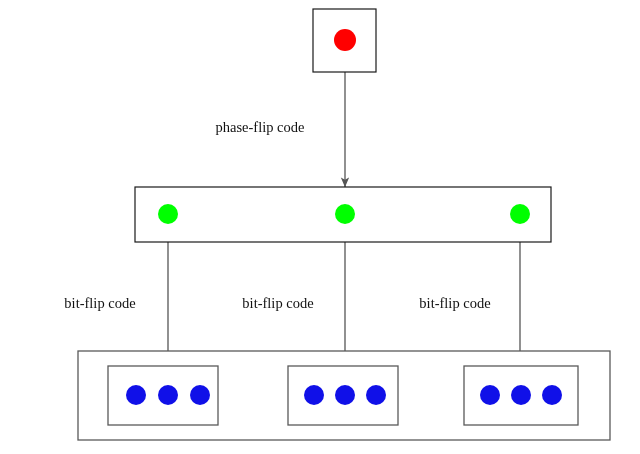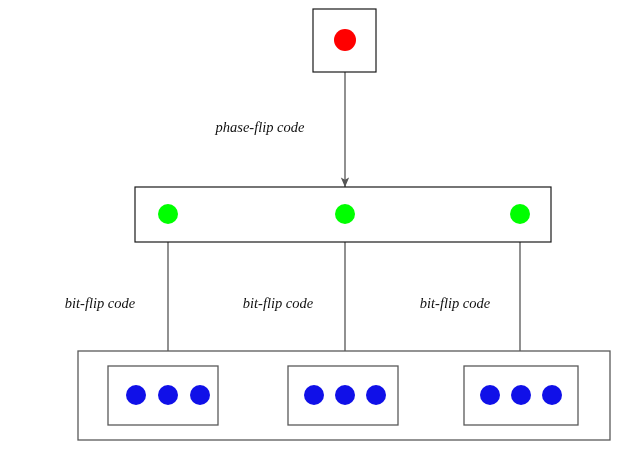--- a/index.html
+++ b/index.html
@@ -8,21 +8,20 @@
     padding: 0;
     background: #ffffff;
   }
   #canvas {
     position: relative;
     width: 640px;
     height: 454px;
     background: #ffffff;
     overflow: hidden;
     font-family: "Liberation Serif", "DejaVu Serif", serif;
-    font-style: italic;
   }
   svg#diagram {
     position: absolute;
     left: 0;
     top: 0;
     width: 640px;
     height: 454px;
     display: block;
   }
   .box-outline {

